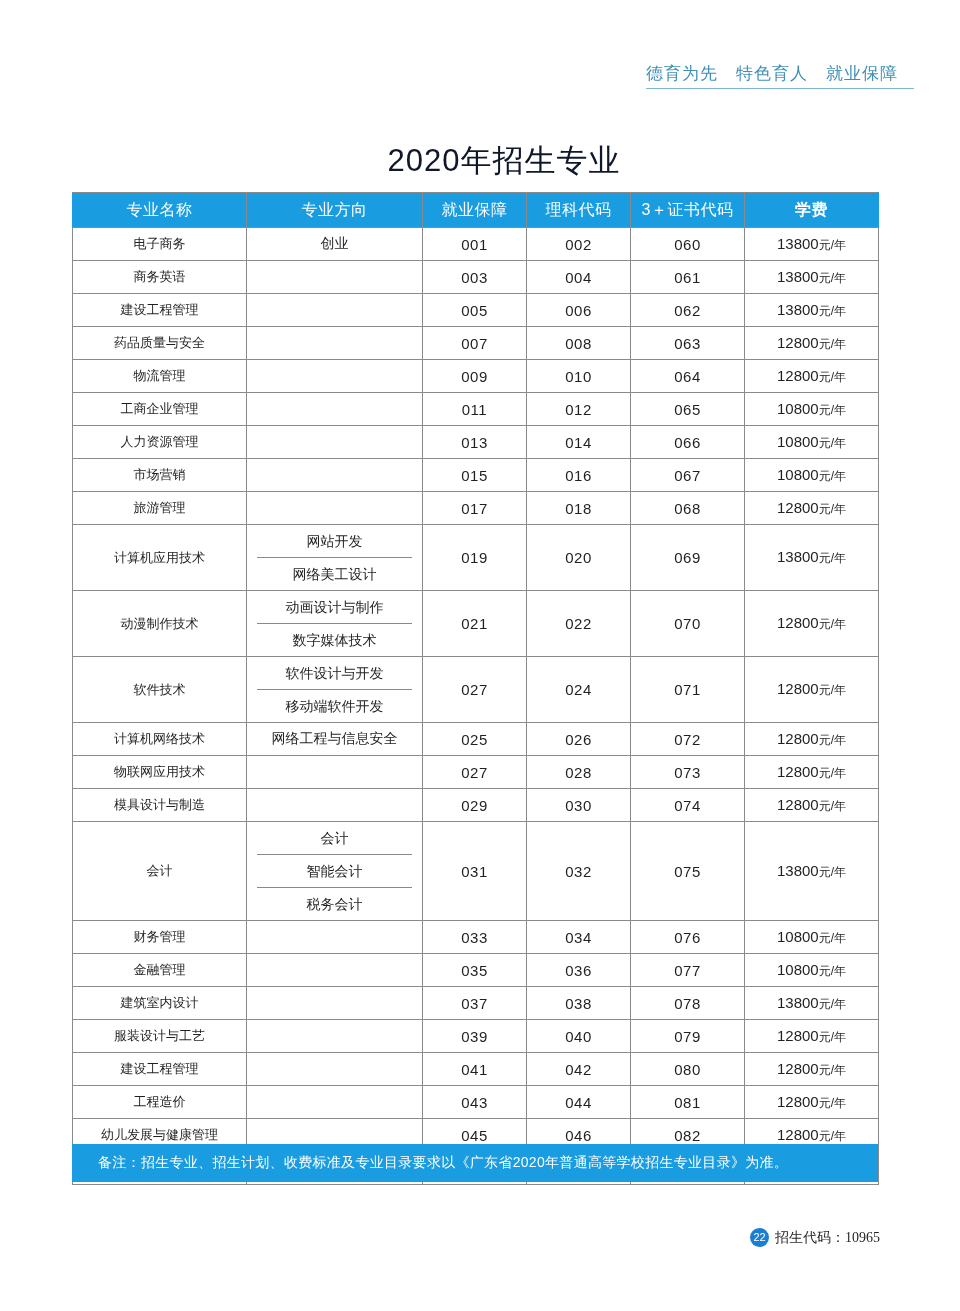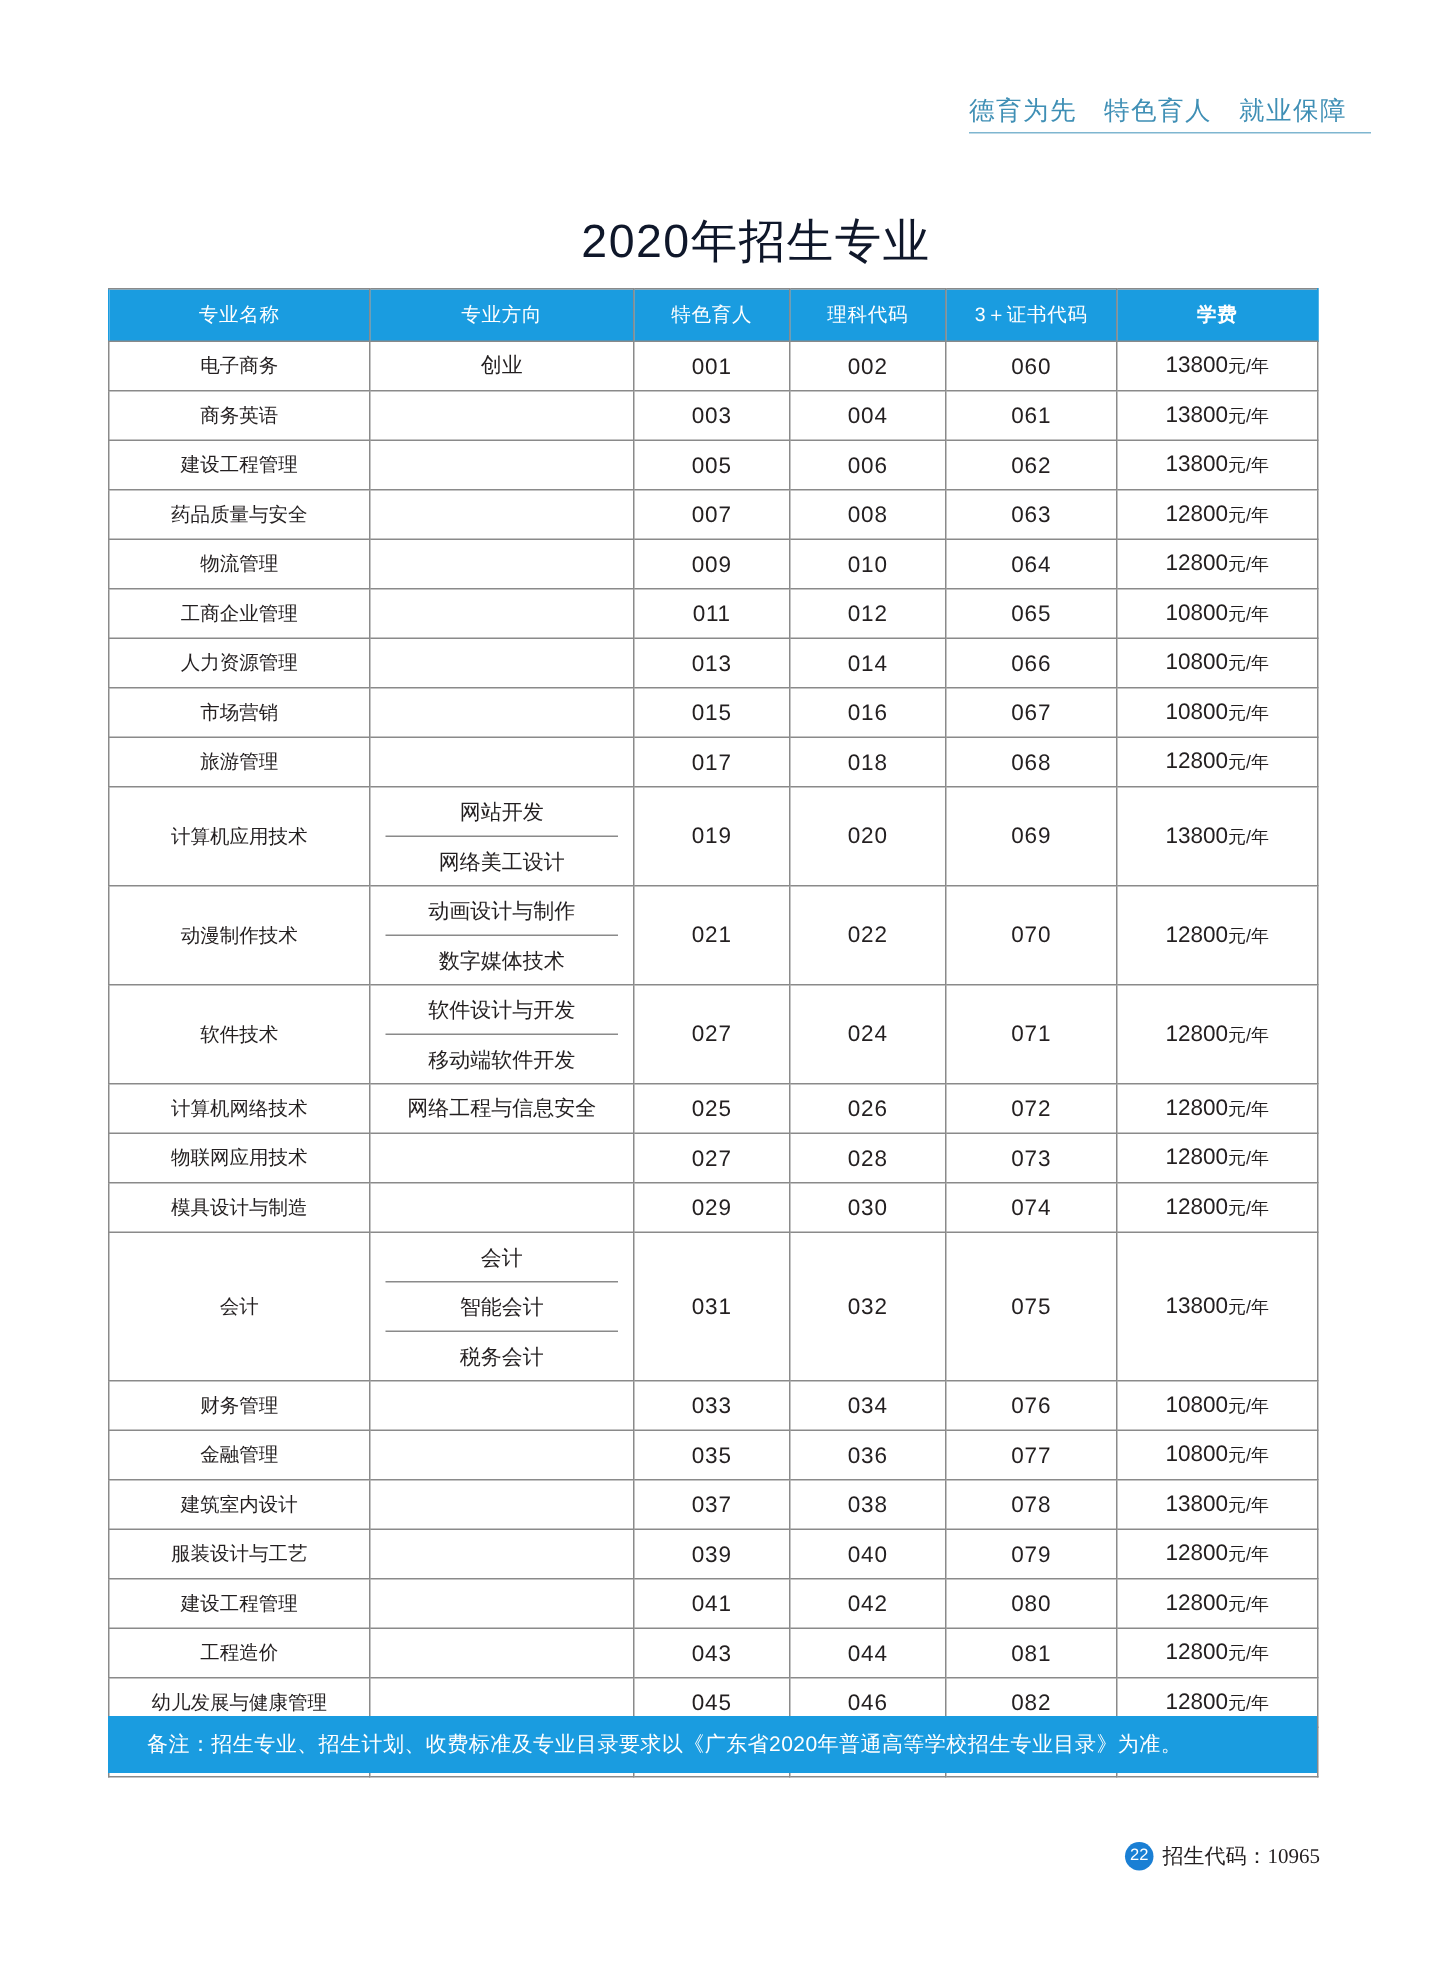--- a/index.html
+++ b/index.html
@@ -76,21 +76,21 @@
   col.c-dir   { width: 176px; }
   col.c-wen   { width: 104px; }
   col.c-li    { width: 104px; }
   col.c-san   { width: 114px; }
   col.c-fee   { width: 134px; }
 
   thead th {
     background: #1a9ce0;
     color: #ffffff;
     height: 34px;
-    font-size: 13px;
+    font-size: 16px;
     letter-spacing: 0.5px;
     border-color: #ffffff;
     border-top: 1px solid #1a9ce0;
     border-bottom: 1px solid #1a9ce0;
   }
   thead th:first-child { border-left: 1px solid #1a9ce0; }
   thead th:last-child  { border-right: 1px solid #1a9ce0; font-weight: bold; }
 
   tbody td {
     height: 32px;
@@ -180,21 +180,21 @@
         <col class="c-dir">
         <col class="c-wen">
       <col class="c-li">
         <col class="c-san">
         <col class="c-fee">
     </colgroup>
     <thead>
       <tr>
         <th>专业名称</th>
         <th>专业方向</th>
-        <th>特色育人</th>
+        <th>就业保障</th>
         <th>理科代码</th>
         <th>3＋证书代码</th>
         <th>学费</th>
       </tr>
     </thead>
     <tbody id="majors-body">
         <tr>
           <td class="cell-name" style="height: 32px;">电子商务</td>
           <td class="cell-dir">创业</td>
           <td class="cell-code">001</td>

